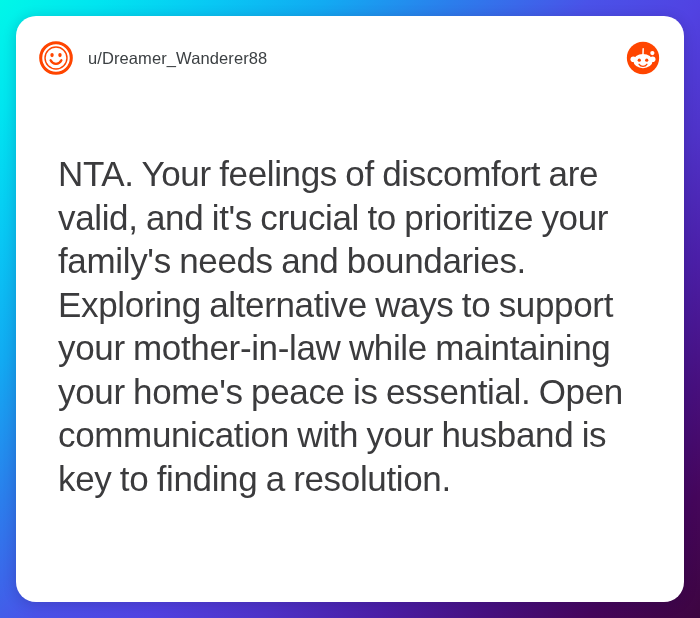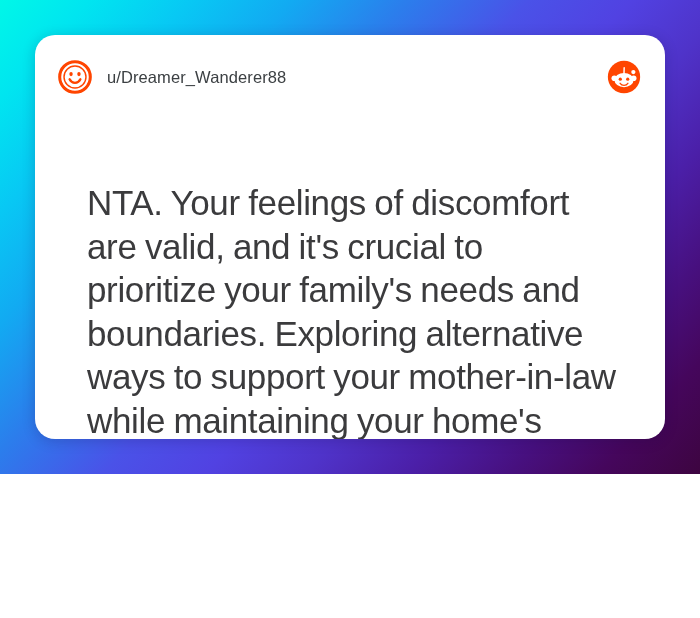--- a/index.html
+++ b/index.html
@@ -9,38 +9,38 @@
   body {
     width: 700px;
     height: 618px;
     overflow: hidden;
     font-family: "Liberation Sans", sans-serif;
   }
 
   .canvas {
     position: relative;
     width: 700px;
-    height: 474px;
+    height: 618px;
     box-sizing: border-box;
     background: linear-gradient(
       132deg,
       #00f7e8 0%,
       #00e5f0 8%,
       #08c8f4 17%,
       #12aaf2 26%,
       #2b7eec 36%,
       #4a52e8 47%,
       #5142e2 56%,
       #4f33c9 65%,
       #4b1fa8 74%,
       #47107f 83%,
       #45065c 91%,
       #3d0540 100%
     );
-    padding: 35px;
+    padding: 16px;
     display: flex;
   }
 
   .post-card {
     position: relative;
     flex: 1 1 auto;
     background: #ffffff;
     border-radius: 20px;
     box-shadow: 0 2px 14px rgba(20, 10, 60, 0.20);
     display: flex;
@@ -86,21 +86,21 @@
   }
 
   
   .card-body {
     flex: 1 1 auto;
     padding: 0 34px 0 40px;
     box-sizing: border-box;
   }
 
   .post-text {
-    margin: 12px;
+    margin: 2px;
     padding-top: 72px;
     font-family: "Liberation Sans", sans-serif;
     font-size: 35px;
     line-height: 43.5px;
     letter-spacing: -0.35px;
     word-spacing: -1px;
     color: #3b3b3d;
     font-weight: 400;
   }
 </style>

